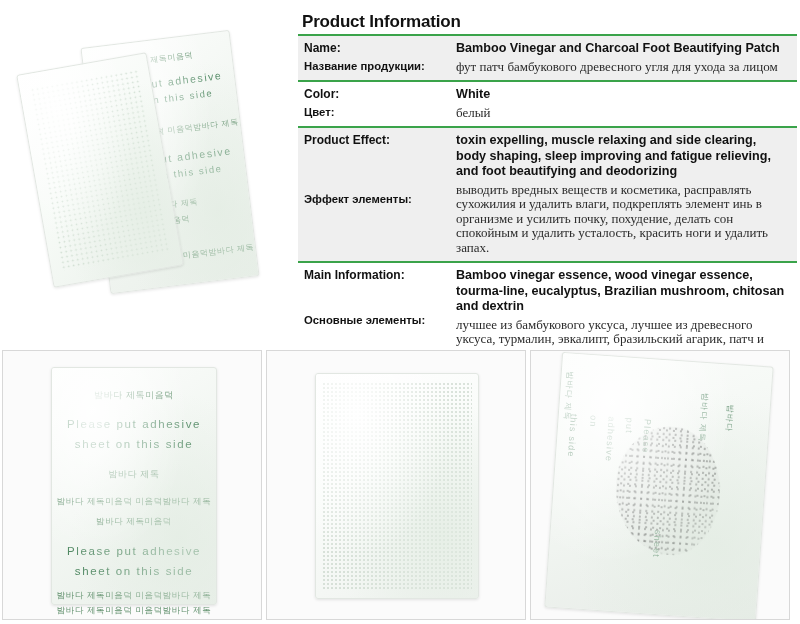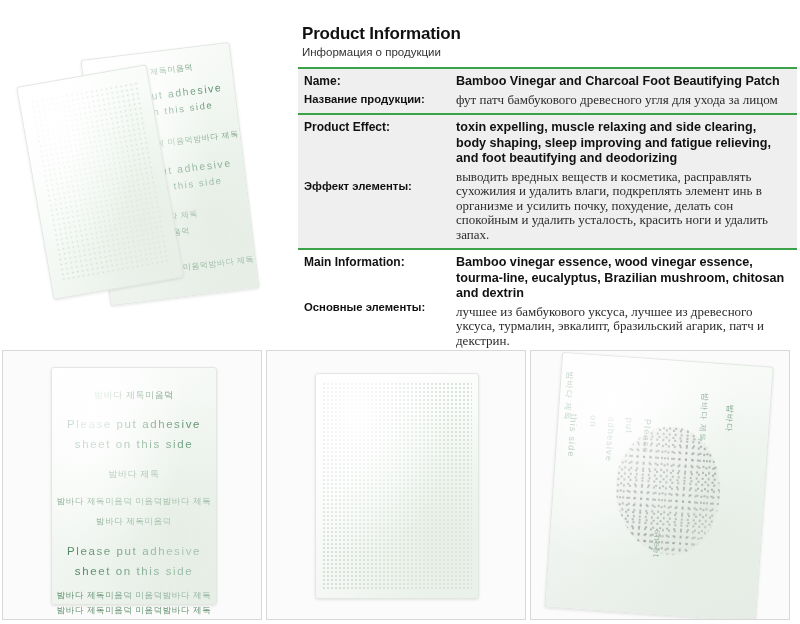--- a/index.html
+++ b/index.html
@@ -17,21 +17,20 @@
     overflow: hidden;
     background: #fff;
   }
 
   
   .top-section {
     display: flex;
     width: 800px;
     height: 348px;
     padding: 0;
-    margin-top: 12px;
   }
   .hero-image {
     width: 290px;
     height: 348px;
     position: relative;
     background: #ffffff;
     flex: 0 0 290px;
   }
   .info-panel {
     flex: 1 1 auto;
@@ -237,35 +236,44 @@
         <div class="ktext" style="top:212px;">밤바다  제독미음덕  미음덕밤바다 제독</div>
       </div>
 
       <div class="sachet hero-front">
         <div class="mesh"></div>
       </div>
     </div>
 
     <div class="info-panel">
       <div class="info-title">Product Information</div>
-      <div class="info-subtitle">Информация о продукции</div>
 
       <table class="spec">
         <tbody>
           <tr class="row-shade rule-top">
             <td class="lbl-col">
               <div class="lbl-en">Name:</div>
               <div class="lbl-ru">Название продукции:</div>
             </td>
             <td class="pad-left-cell">
               <div class="val-en">Bamboo Vinegar and Charcoal Foot Beautifying Patch</div>
               <div class="val-ru">фут патч бамбукового древесного угля для ухода за лицом</div>
             </td>
           </tr>
 
+          <tr class="row-plain rule-top">
+            <td class="lbl-col">
+              <div class="lbl-en">Color:</div>
+              <div class="lbl-ru">Цвет:</div>
+            </td>
+            <td class="pad-left-cell">
+              <div class="val-en">White</div>
+              <div class="val-ru">белый</div>
+            </td>
+          </tr>
 
           <tr class="row-shade rule-top">
             <td class="lbl-col">
               <div class="lbl-en">Product Effect:</div>
               <div class="lbl-ru" style="margin-top:44px;">Эффект элементы:</div>
             </td>
             <td class="pad-left-cell">
               <div class="val-en">toxin expelling, muscle relaxing and side clearing, body shaping, sleep improving and fatigue relieving, and foot beautifying and deodorizing</div>
               <div class="val-ru">выводить вредных веществ и косметика, расправлять сухожилия и удалить влаги, подкреплять элемент инь в организме и усилить почку, похудение, делать сон спокойным и удалить усталость, красить ноги и удалить запах.</div>
             </td>

